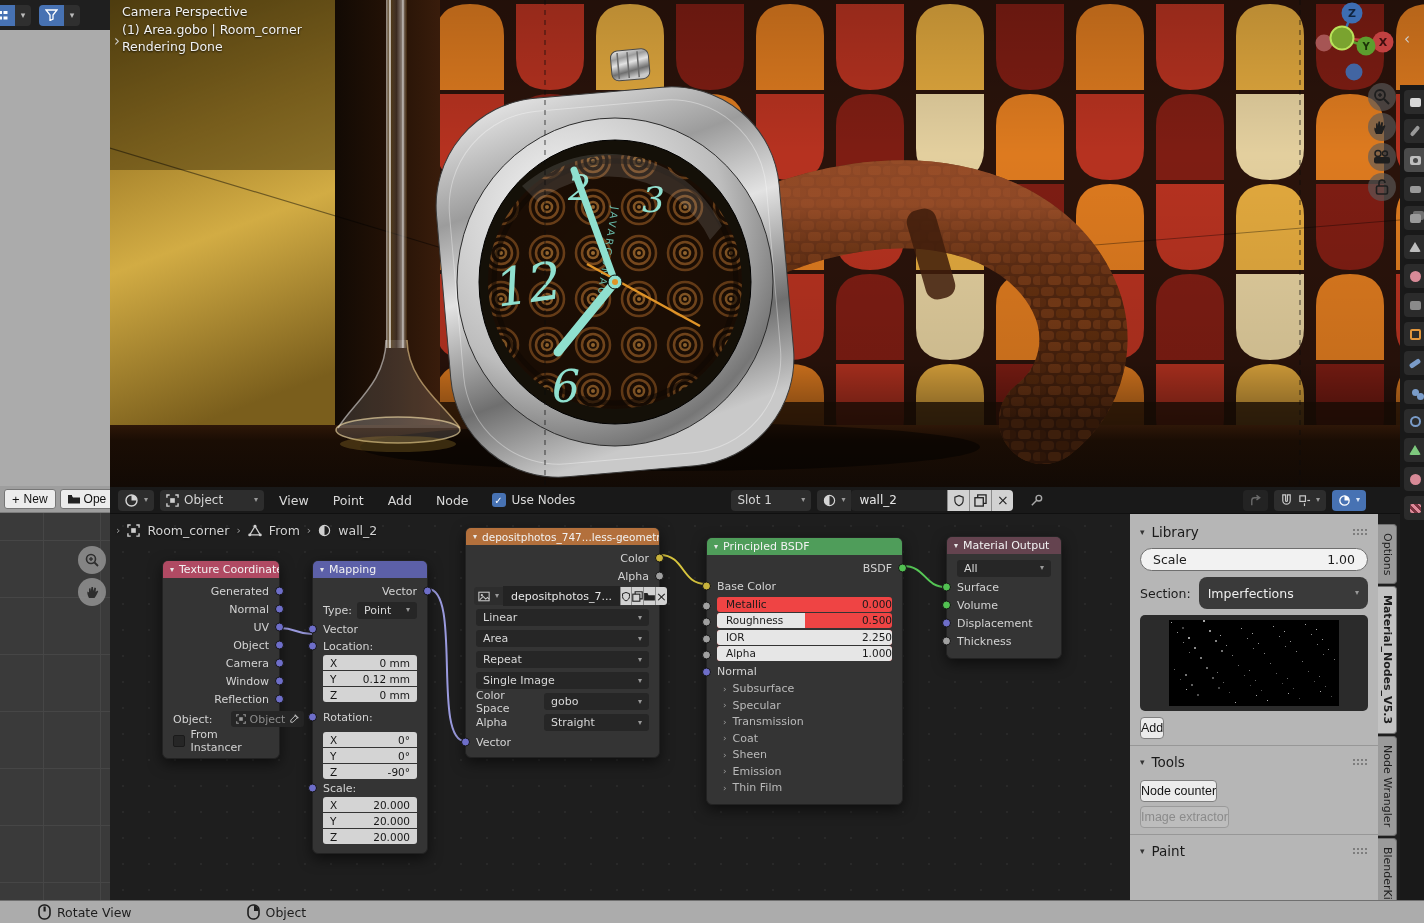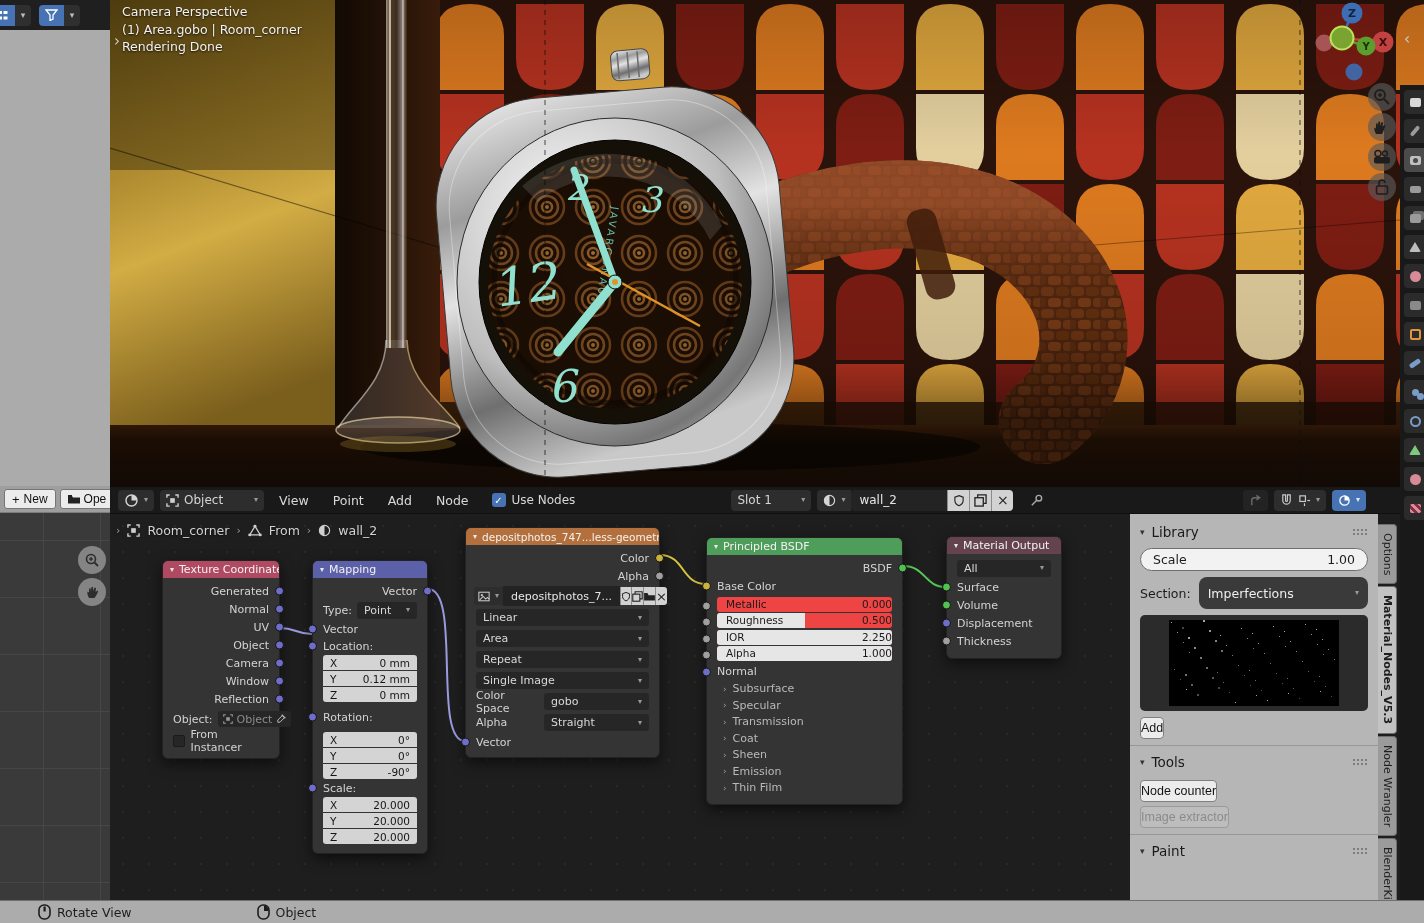--- a/index.html
+++ b/index.html
@@ -92,21 +92,21 @@
 .speck{position:absolute;background:#e9e9e9;border-radius:50%}
 .udim-row{display:flex;align-items:center;gap:8px;padding:4px 12px;font-size:12.5px}
 .udim-box{width:14px;height:14px;background:#3b3b3b;border:1px solid #2a2a2a;border-radius:3px}
 
 
 #vtabs{position:absolute;left:1268px;top:27px;width:22px;height:386px;background:#1e1e1e;z-index:5;padding-top:8px}
 .vtab{writing-mode:vertical-rl;background:#9b9b9b;color:#1e1e1e;font-size:11px;padding:8px 2px;border-radius:0 4px 4px 0;margin:2px 0 2px 0;border:1px solid #6f6f6f;border-left:none;display:block;width:19px;text-align:center;white-space:nowrap}
 .vtab.active{background:#c3c3c3;font-weight:bold}
 
 
-#status-bar{position:absolute;left:0;top:900px;width:1424px;height:23px;background:#acacac;display:flex;align-items:center;gap:10px;color:#1d1d1d;border-top:1px solid #6f6f6f;font-size:12.5px}
+#status-bar{position:absolute;left:0;top:900px;width:1424px;height:23px;background:#acacac;display:flex;align-items:center;color:#1d1d1d;border-top:1px solid #6f6f6f;font-size:12.5px}
 .sb-item{display:flex;align-items:center;gap:6px}
 </style>
 </head>
 <body>
 
 <div id="left-panel">
   <div id="lp-header">
     <div class="btn-group" style="margin-left:-10px">
       <div class="btn-blue">
           <div class="gridglyph"></div>
@@ -532,21 +532,21 @@
           <span class="sock r s-vec"></span>
         </div>
       <div class="nrow right">
           <span>Window</span>
           <span class="sock r s-vec"></span>
         </div>
       <div class="nrow right">
           <span>Reflection</span>
           <span class="sock r s-vec"></span>
         </div>
-      <div class="nrow" style="height:22px;gap:5px">
+      <div class="nrow" style="height:22px;gap:18px">
         <span>Object:</span>
         <div class="objbtn">
           <svg width="10" height="10" viewBox="0 0 14 14">
               <path d="M1,4 V1 H4 M10,1 H13 V4 M13,10 V13 H10 M4,13 H1 V10" fill="none" stroke="#999" stroke-width="1.5"></path>
               <rect x="4.5" y="4.5" width="5" height="5" fill="#999"></rect>
             </svg>
           <span>Object</span>
           <svg width="10" height="10" viewBox="0 0 14 14" style="margin-left:auto">
               <path d="M9,2 l3,3 -6.5,6.5 H2.5 v-3 Z" fill="none" stroke="#bbb" stroke-width="1.4"></path>
               <line x1="8" y1="1" x2="13" y2="6" stroke="#bbb" stroke-width="1.8"></line>

